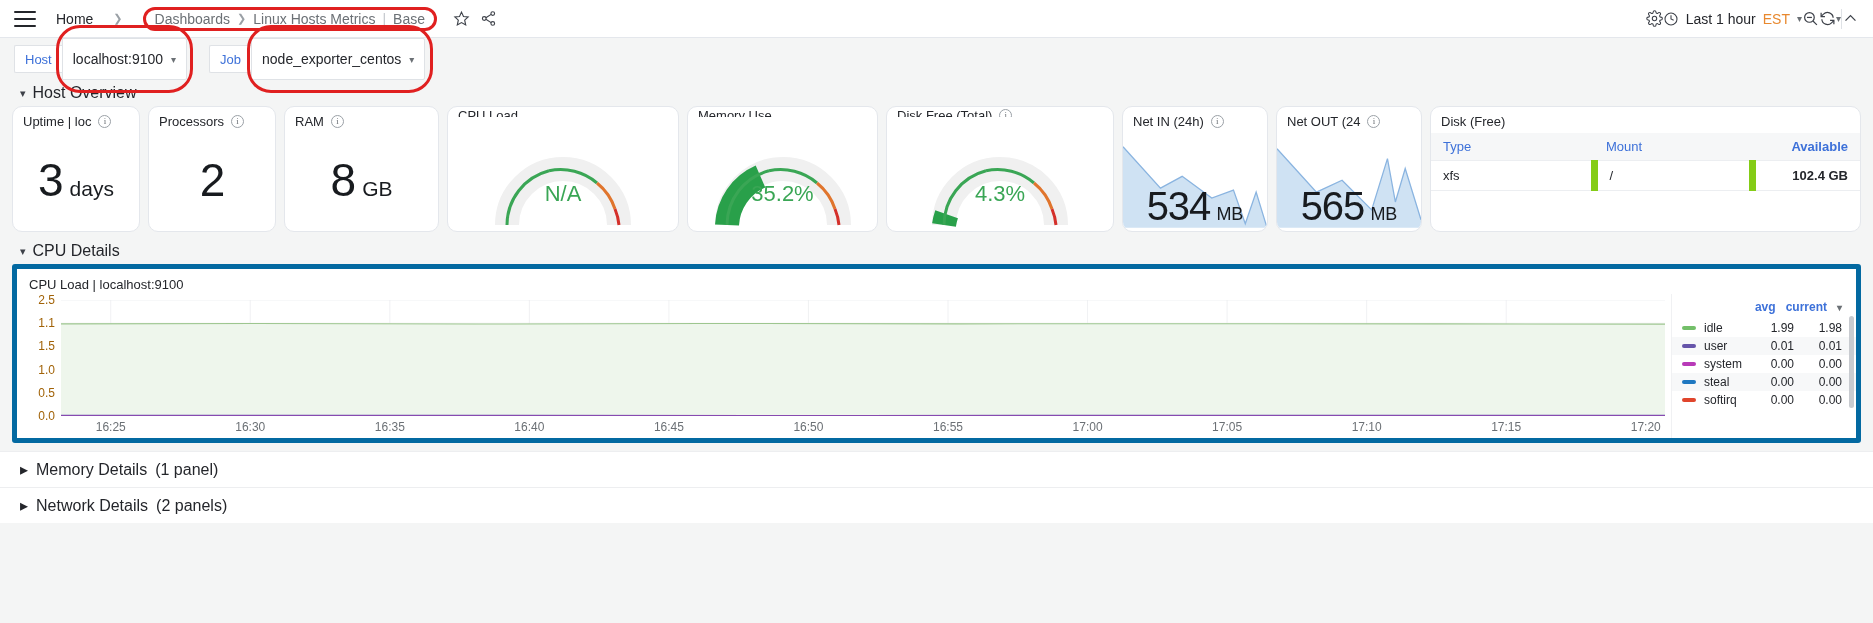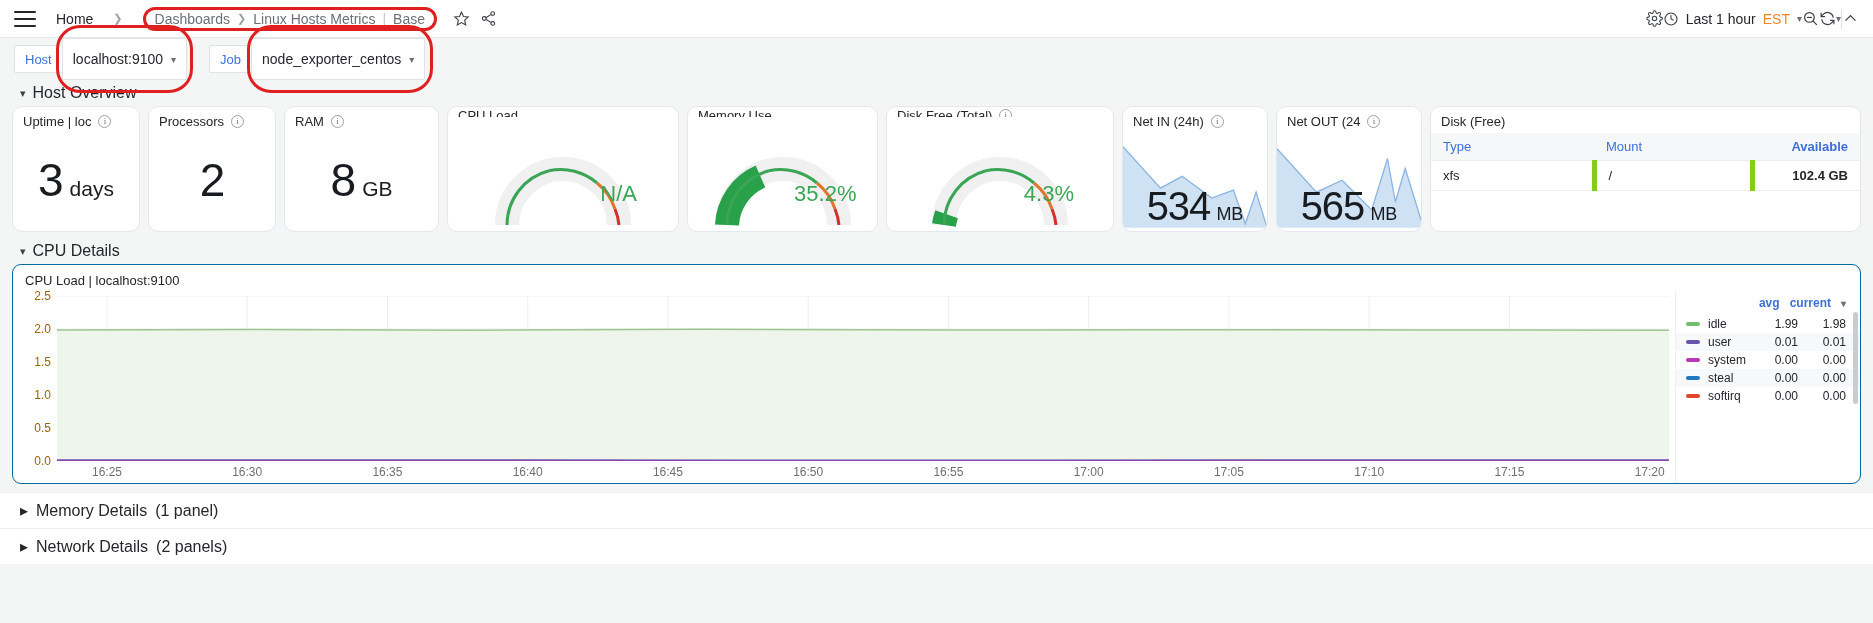--- a/index.html
+++ b/index.html
@@ -84,48 +84,48 @@
   }
   .pbody { flex: 1; display: flex; align-items: center; justify-content: center; position: relative; }
 
   .bigstat { display: flex; align-items: baseline; justify-content: center;
     font-weight: 400; color: #181b1f; letter-spacing: -1px; }
   .bigstat .num { font-size: 46px; line-height: 1; }
   .bigstat .unit { font-size: 21px; margin-left: 7px; letter-spacing: 0; }
 
   .gaugewrap { position: relative; width: 148px; height: 110px; margin-top: 4px; }
   .gaugeval {
-    position: absolute; left: 0; right: 0; top: 60px; text-align: right;
+    position: absolute; left: 0; right: 0; top: 60px; text-align: center;
     font-size: 22px; color: #3aa655; font-weight: 400;
   }
 
   .netpanel .pbody { align-items: flex-end; justify-content: center; }
   .netstat { position: relative; z-index: 3; display: flex; align-items: baseline;
     justify-content: center; padding-bottom: 2px; }
   .netstat .num { font-size: 40px; color: #181b1f; letter-spacing: -1px; }
   .netstat .unit { font-size: 18px; color: #181b1f; margin-left: 6px; }
   .sparkbg { position: absolute; inset: 0; z-index: 1; }
 
   
   .tbl { width: 100%; border-collapse: collapse; font-size: 13px; }
   .tbl th {
     text-align: left; color: #3d71d9; font-weight: 400; font-size: 13px;
     padding: 6px 12px; background: #f6f7f8; border-bottom: 1px solid #eceef1;
   }
   .tbl th.r, .tbl td.r { text-align: right; font-weight: bold; }
   .tbl td {
     padding: 7px 12px; color: #24262b; border-bottom: 1px solid #eceef1;
-    border-right: 5px solid #84cc16;
+    border-right: 7px solid #84cc16;
   }
   .tbl td:last-child { border-right: none; }
 
   
   .chartpanel {
-    background: #ffffff; border: 1px solid #0369a1; border-radius: 9px;
-    margin: 0 12px; height: 220px; position: relative; overflow: hidden;
+    background: #ffffff; border: 5px solid #0369a1; border-radius: 3px;
+    margin: 0 12px; height: 179px; position: relative; overflow: hidden;
     display: flex; flex-direction: column;
   }
   .chart-title { font-size: 13px; color: #24262b; padding: 8px 12px 2px 12px; }
   .chart-area { flex: 1; display: flex; position: relative; }
   .plot { position: relative; flex: 1; }
   .legend {
     width: 185px; font-size: 12px; padding-top: 6px; position: relative;
     border-left: 1px solid #f0f1f3;
   }
   .legend-head {
@@ -423,21 +423,21 @@
     <span>CPU Details</span>
   </div>
 
   <div class="chartpanel">
     <div class="chart-title">CPU Load | localhost:9100</div>
     <div class="chart-area">
 
       <div class="plot" style="margin:6px 6px 22px 44px;">
 
         <div class="ylab" style="top:0%;">2.5</div>
-        <div class="ylab" style="top:20%;">2.0</div>
+        <div class="ylab" style="top:20%;">1.1</div>
         <div class="ylab" style="top:40%;">1.5</div>
         <div class="ylab" style="top:60%;">1.0</div>
         <div class="ylab" style="top:80%;">0.5</div>
         <div class="ylab" style="top:100%;">0.0</div>
 
         <svg width="100%" height="100%" viewBox="0 0 1000 100" preserveAspectRatio="none" style="position:absolute;inset:0;">
 
           <line x1="0" y1="0" x2="1000" y2="0" stroke="#e9ebee" stroke-width="0.5"></line>
           <line x1="0" y1="20" x2="1000" y2="20" stroke="#e9ebee" stroke-width="0.5"></line>
           <line x1="0" y1="40" x2="1000" y2="40" stroke="#e9ebee" stroke-width="0.5"></line>

